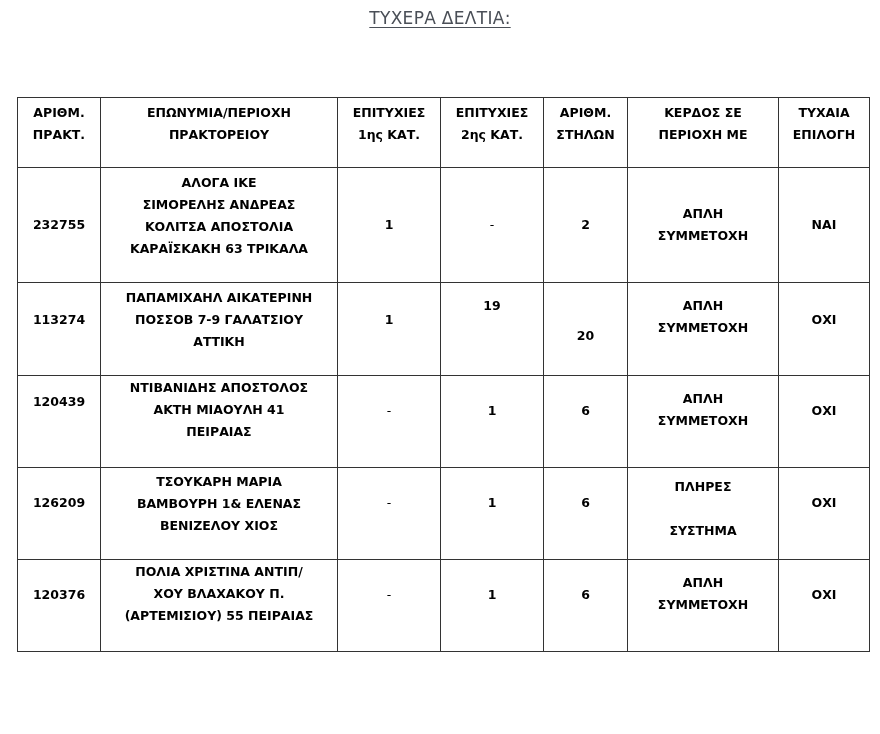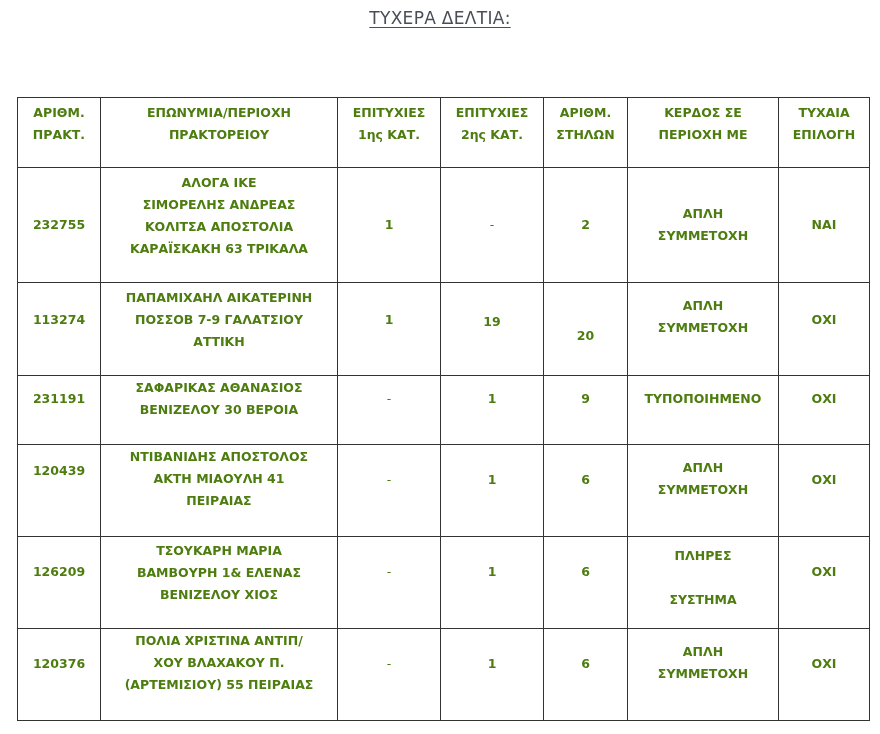--- a/index.html
+++ b/index.html
@@ -4,21 +4,21 @@
 <style>
   html, body { margin: 0; padding: 0; background: #ffffff; }
   body { width: 880px; height: 734px; position: relative; overflow: hidden;
          font-family: "DejaVu Sans", "Liberation Sans", sans-serif; color: #555555; }
   .title { position: absolute; top: 8px; left: 0; width: 880px; text-align: center;
            font-size: 17px; font-weight: normal; color: #4a4f57; letter-spacing: 0.3px; }
   .title span { text-decoration: underline; text-underline-offset: 3px; }
   table.doc { position: absolute; top: 97px; left: 17px; border-collapse: collapse;
               table-layout: fixed; width: 852px; }
   table.doc td, table.doc th { border: 1.5px solid #333333; text-align: center;
-              font-size: 12.5px; font-weight: bold; color: #4d7c0f; padding: 0 4px;
+              font-size: 12.5px; font-weight: bold; color: #000000; padding: 0 4px;
               line-height: 22px; vertical-align: middle; }
   table.doc th { vertical-align: top; padding-top: 4px; }
   .w0 { width: 83px; } .w1 { width: 237px; } .w2 { width: 103px; } .w3 { width: 103px; }
   .w4 { width: 84px; } .w5 { width: 151px; } .w6 { width: 91px; }
   .line { display: block; }
   .gap { display: block; height: 22px; }
 </style>
 </head>
 <body>
 
@@ -89,43 +89,29 @@
     </tr>
 
     <tr style="height:93px">
       <td style="vertical-align:top;padding-top:26px">113274</td>
       <td style="vertical-align:top;padding-top:4px">
         <span class="line">ΠΑΠΑΜΙΧΑΗΛ ΑΙΚΑΤΕΡΙΝΗ</span>
         <span class="line">ΠΟΣΣΟΒ 7-9 ΓΑΛΑΤΣΙΟΥ</span>
         <span class="line">ΑΤΤΙΚΗ</span>
       </td>
       <td style="vertical-align:top;padding-top:26px">1</td>
-      <td style="vertical-align:top;padding-top:28px">19</td>
+      <td style="vertical-align:top;padding-top:12px">19</td>
       <td style="vertical-align:top;padding-top:42px">20</td>
       <td style="vertical-align:top;padding-top:12px">
         <span class="line">ΑΠΛΗ</span>
         <span class="line">ΣΥΜΜΕΤΟΧΗ</span>
       </td>
       <td style="vertical-align:top;padding-top:26px">ΟΧΙ</td>
     </tr>
 
-    <tr style="height:69px">
-      <td style="vertical-align:top;padding-top:12px">231191</td>
-      <td style="vertical-align:top;padding-top:1px">
-        <span class="line">ΣΑΦΑΡΙΚΑΣ ΑΘΑΝΑΣΙΟΣ</span>
-        <span class="line">ΒΕΝΙΖΕΛΟΥ 30 ΒΕΡΟΙΑ</span>
-      </td>
-      <td style="vertical-align:top;padding-top:12px;font-weight:normal">-</td>
-      <td style="vertical-align:top;padding-top:12px">1</td>
-      <td style="vertical-align:top;padding-top:12px">9</td>
-      <td style="vertical-align:top;padding-top:12px">
-        <span class="line">ΤΥΠΟΠΟΙΗΜΕΝΟ</span>
-      </td>
-      <td style="vertical-align:top;padding-top:12px">ΟΧΙ</td>
-    </tr>
 
     <tr style="height:92px">
       <td style="vertical-align:top;padding-top:15px">120439</td>
       <td style="vertical-align:top;padding-top:1px">
         <span class="line">ΝΤΙΒΑΝΙΔΗΣ ΑΠΟΣΤΟΛΟΣ</span>
         <span class="line">ΑΚΤΗ ΜΙΑΟΥΛΗ 41</span>
         <span class="line">ΠΕΙΡΑΙΑΣ</span>
       </td>
       <td style="vertical-align:top;padding-top:24px;font-weight:normal">-</td>
       <td style="vertical-align:top;padding-top:24px">1</td>

